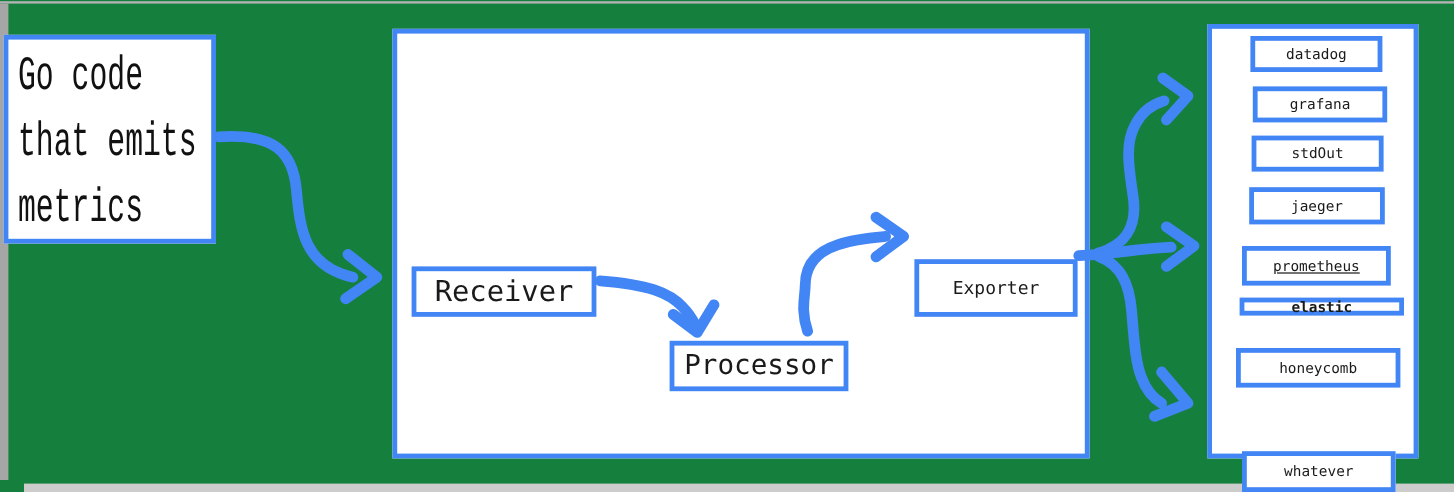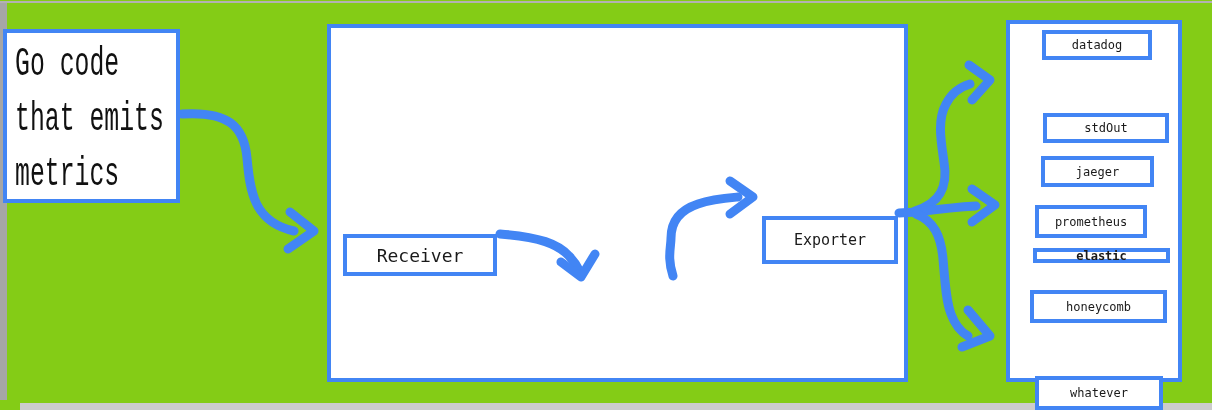--- a/index.html
+++ b/index.html
@@ -1,17 +1,17 @@
 <!DOCTYPE html>
 <html><head>
 <meta charset="utf-8">
 <style>
   html,body{margin:0;padding:0;background:#fff;}
   .screen{
-    position:relative;width:1212px;height:410px;background:#84cc16;
+    position:relative;width:1212px;height:410px;background:#15803d;
     overflow:hidden;font-family:"DejaVu Sans Mono","Liberation Mono",monospace;
   }
   
   .top-edge{position:absolute;left:0;top:1px;width:1212px;height:2px;background:#b2b2b2;}
   .left-bar{position:absolute;left:0;top:3px;width:7px;height:397px;background:#a6a6a6;}
   .bottom-bar{position:absolute;left:20px;top:403px;width:1192px;height:7px;background:#cccccc;}
 
   .box{
     position:absolute;box-sizing:border-box;background:#ffffff;
     border:4px solid #4285F4;color:#1a1a1a;
@@ -28,32 +28,32 @@
     display:block;font-family:"Liberation Mono",monospace;font-size:40px;
     line-height:55px;transform:scaleX(0.62);transform-origin:0 50%;white-space:nowrap;
   }
 
   
   .collector-box{left:327px;top:24px;width:581px;height:358px;}
   .collector-title{
     position:absolute;left:413px;top:72px;font-size:28px;color:#1a1a1a;
     letter-spacing:1px;white-space:nowrap;
   }
-  .receiver-box{left:343px;top:234px;width:154px;height:42px;font-size:18px;}
+  .receiver-box{left:343px;top:222px;width:154px;height:42px;font-size:24px;}
   .processor-box{left:558px;top:284px;width:149px;height:42px;font-size:23px;}
   .exporter-box{left:762px;top:216px;width:136px;height:48px;font-size:15px;}
 
   
   .dest-panel{left:1006px;top:20px;width:176px;height:362px;}
   .dest{font-size:12px;}
   .d0{left:1042px;top:30px;width:110px;height:30px;}
   .d1{left:1044px;top:72px;width:112px;height:30px;}
-  .d2{left:1043px;top:113px;width:126px;height:30px;}
+  .d2{left:1043px;top:113px;width:110px;height:30px;}
   .d3{left:1041px;top:156px;width:113px;height:31px;}
-  .d4{left:1035px;top:205px;width:112px;height:33px;}
+  .d4{left:1035px;top:205px;width:124px;height:33px;text-decoration:underline;}
   .d5{left:1033px;top:248px;width:137px;height:15px;font-weight:bold;}
   .d6{left:1030px;top:290px;width:137px;height:33px;text-align:right;}
   .d7{left:1035px;top:335px;width:128px;height:34px;margin-top:41px;}
 
   .arrows{position:absolute;left:0;top:0;pointer-events:none;}
   .arrows path{fill:none;stroke:#4285F4;stroke-width:9;stroke-linecap:round;stroke-linejoin:round;}
 </style>
 </head>
 <body>
 
@@ -69,27 +69,33 @@
       <span class="go-line">that emits</span>
       <span class="go-line">metrics</span>
     </div>
   </div>
 
   <div class="box collector-box"></div>
 
   <div class="box receiver-box">
     <div class="lbl">Receiver</div>
   </div>
+  <div class="box processor-box">
+    <div class="lbl">Processor</div>
+  </div>
   <div class="box exporter-box">
     <div class="lbl">Exporter</div>
   </div>
 
   <div class="box dest-panel"></div>
   <div class="box dest d0">
     <div class="lbl">datadog</div>
+  </div>
+  <div class="box dest d1">
+    <div class="lbl">grafana</div>
   </div>
   <div class="box dest d2">
     <div class="lbl">stdOut</div>
   </div>
   <div class="box dest d3">
     <div class="lbl">jaeger</div>
   </div>
   <div class="box dest d4">
     <div class="lbl">prometheus</div>
   </div>

